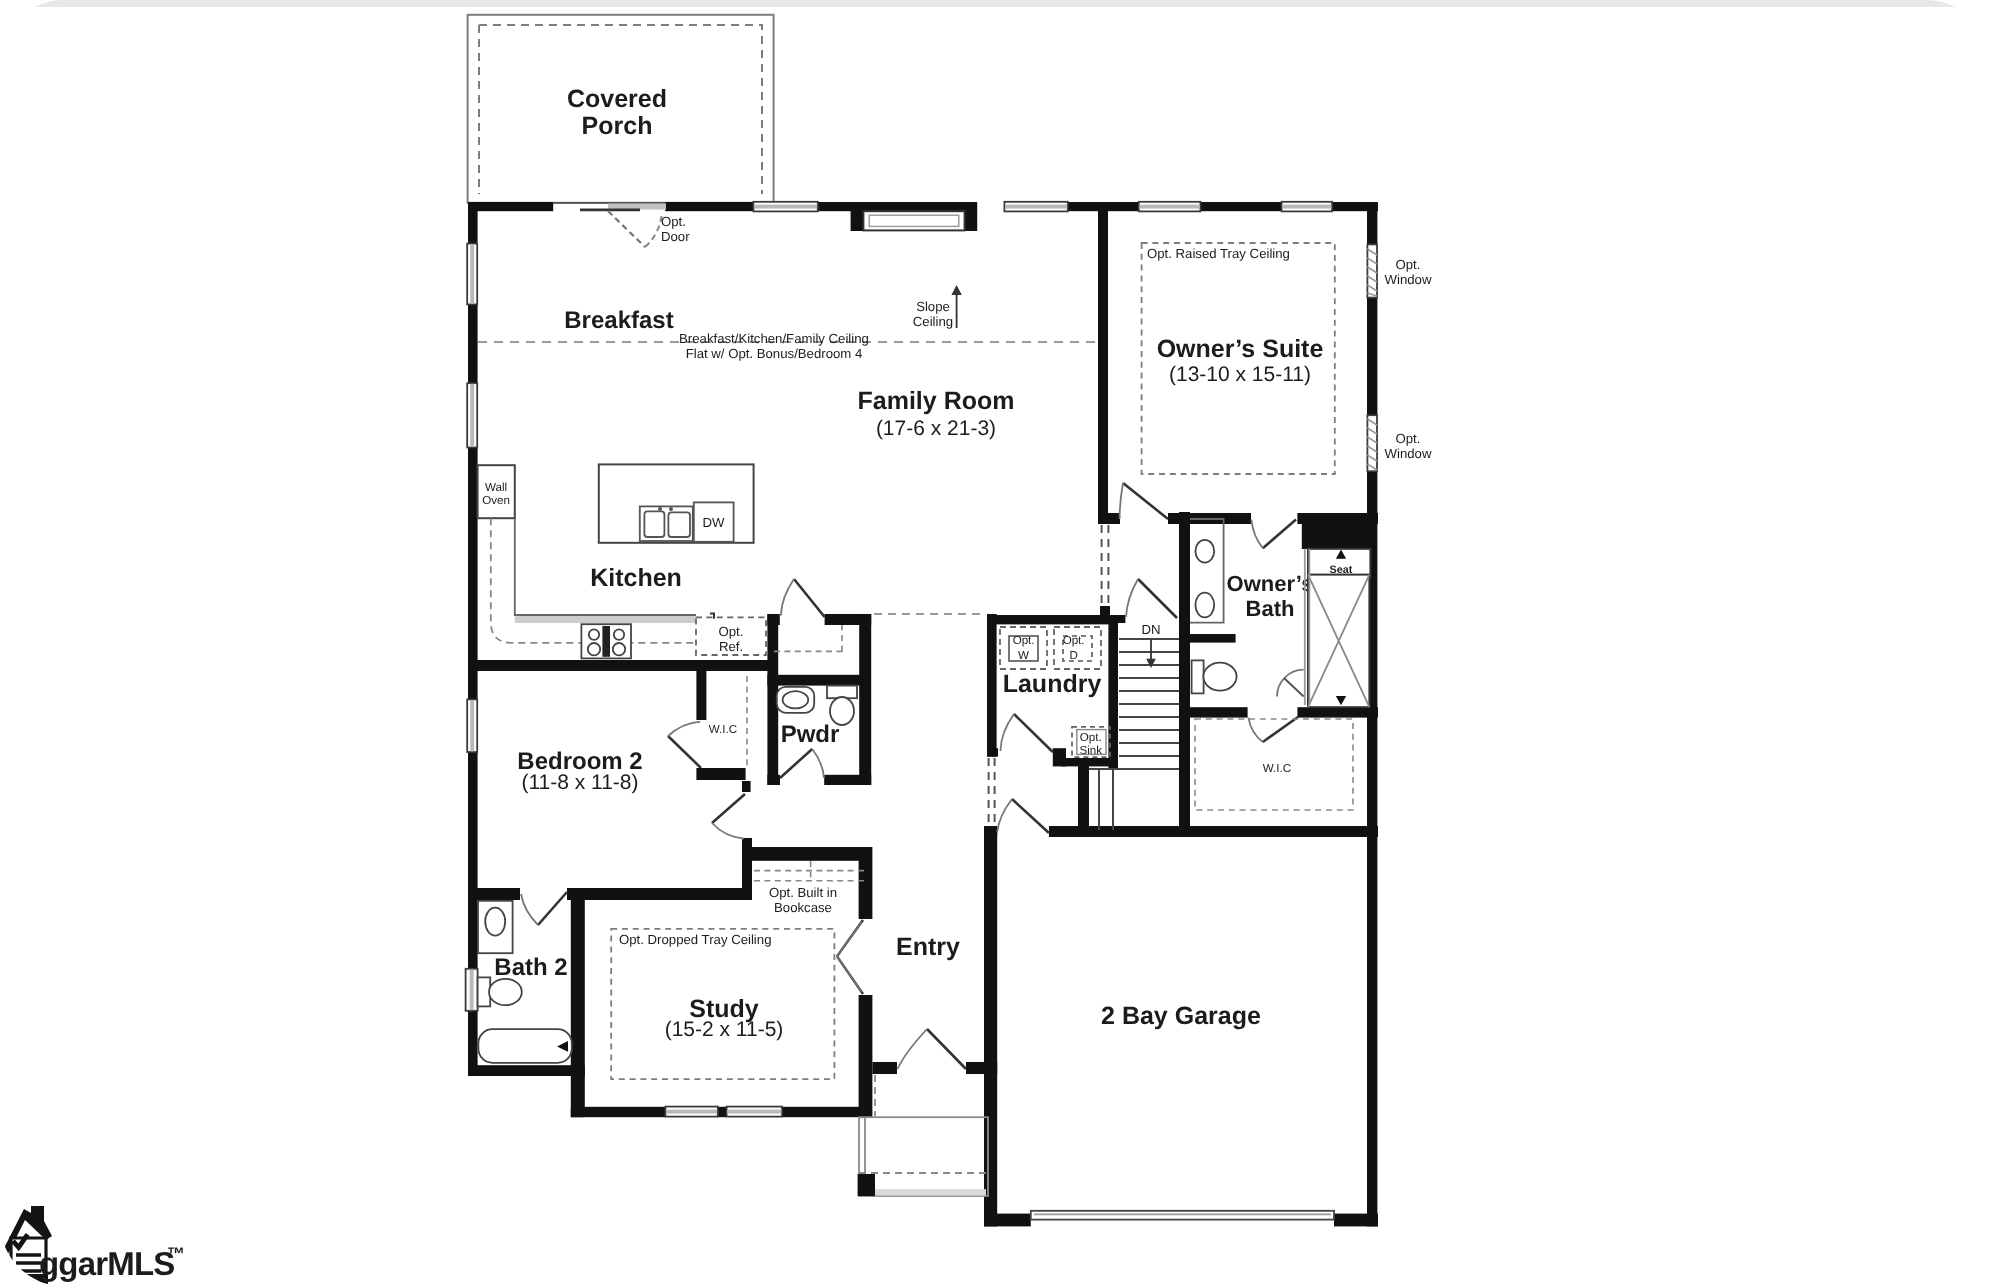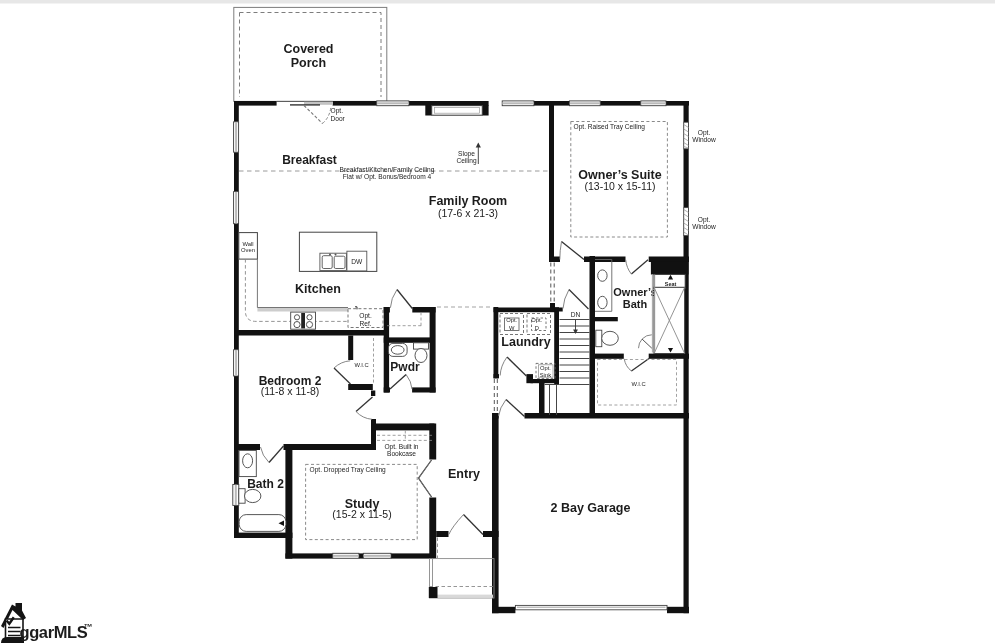--- a/index.html
+++ b/index.html
@@ -1,17 +1,17 @@
 <!DOCTYPE html>
 <html><head>
 <meta charset="utf-8">
 <style>
   html,body{margin:0;padding:0;background:#fff;}
   .page{position:relative;width:995px;height:643px;background:#fff;overflow:hidden;
-        font-family:"Liberation Sans", sans-serif;-webkit-font-smoothing:antialiased;}
+        font-family:"Liberation Sans", sans-serif;border-radius:32px;-webkit-font-smoothing:antialiased;}
   svg{position:absolute;left:0;top:0;}
   text{fill:#1c1c1c;}
   .rm{font-weight:bold;font-size:12.5px;}
   .dim{font-size:10.5px;}
   .sm{font-size:6.6px;}
   .xs{font-size:5.8px;}
 </style>
 </head>
 <body>
 <div class="page">

